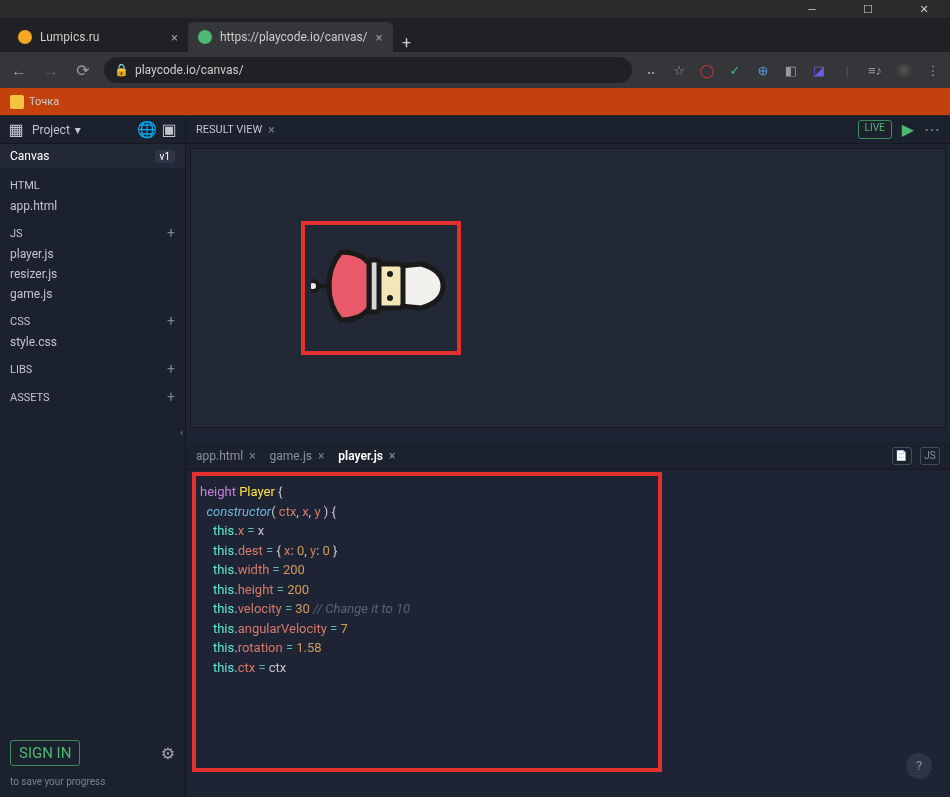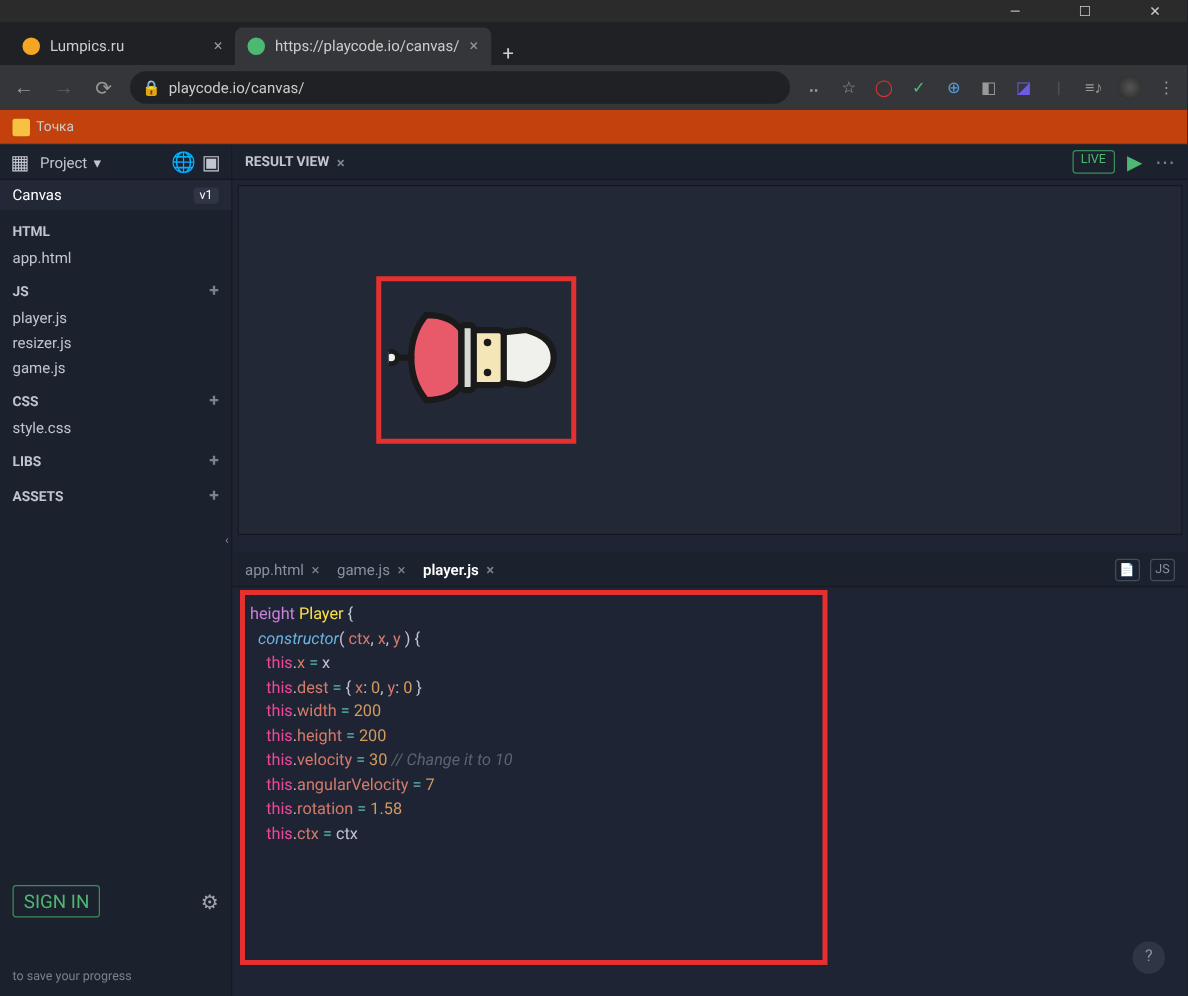--- a/index.html
+++ b/index.html
@@ -33,32 +33,32 @@
 .app { display: flex; height: calc(797px - 18px - 34px - 36px - 28px); }
 .sidebar { width: 186px; background: #1c212e; border-right: 1px solid #151821; display: flex; flex-direction: column; }
 .sb-top { height: 28px; display: flex; align-items: center; padding: 0 8px; gap: 8px; background: #1c212e; border-bottom: 1px solid #151821; }
 .sb-top .proj { display: flex; align-items: center; gap: 5px; font-size: 12px; color: #c0c5cf; }
 .sb-top .right { margin-left: auto; display: flex; gap: 6px; }
 .sb-top .icon { width: 16px; height: 16px; display: flex; align-items: center; justify-content: center; }
 
 .sb-row { height: 24px; display: flex; align-items: center; padding: 0 10px; font-size: 12px; color: #c0c5cf; }
 .sb-row.header { color: #fff; background: #232836; justify-content: space-between; }
 .sb-row.header .badge { background: #2f3545; border-radius: 3px; padding: 1px 5px; font-size: 10px; }
-.sb-section { height: 22px; display: flex; align-items: center; justify-content: space-between; padding: 0 10px; font-size: 11px; color: #c0c5cf; font-weight: 700; margin-top: 6px; }
+.sb-section { height: 22px; display: flex; align-items: center; justify-content: space-between; padding: 0 10px; font-size: 11px; color: #c0c5cf; font-weight: 400; margin-top: 6px; }
 .sb-section .plus { color: #7a8190; font-size: 14px; }
 .sb-file { height: 20px; display: flex; align-items: center; padding: 0 10px; font-size: 12px; color: #c0c5cf; }
 
 .sb-bottom { margin-top: auto; padding: 10px; display: flex; align-items: center; gap: 10px; }
 .signin-btn { border: 1px solid #3a8e5a; color: #4db872; padding: 3px 8px; font-size: 15px; border-radius: 3px; }
 .sb-bottom .gear { margin-left: auto; color: #a0a5b0; }
-.sb-tip { font-size: 10px; color: #7a8190; padding: 0 10px 10px; margin-top: 32px; }
+.sb-tip { font-size: 10px; color: #7a8190; padding: 0 10px 10px; }
 
 .main { flex: 1; display: flex; flex-direction: column; background: #1e2433; }
 .result-bar { height: 28px; display: flex; align-items: center; padding: 0 10px; background: #1c212e; border-bottom: 1px solid #151821; }
-.result-bar .tab { font-size: 11px; color: #c0c5cf; font-weight: 700; display: flex; align-items: center; gap: 6px; }
+.result-bar .tab { font-size: 11px; color: #c0c5cf; font-weight: 400; display: flex; align-items: center; gap: 6px; }
 .result-bar .tab .x { color: #7a8190; font-size: 12px; }
 .result-bar .actions { margin-left: auto; display: flex; gap: 10px; }
 .live-btn { border: 1px solid #3a8e5a; color: #4db872; padding: 1px 6px; font-size: 10px; border-radius: 3px; }
 .play-icon { color: #4db872; }
 .dots { color: #7a8190; }
 
 .preview { flex: 0 0 280px; background: #232836; margin: 4px; border: 1px solid #151821; display: flex; align-items: center; justify-content: flex-start; padding-left: 110px; }
 .rocket-box { border: 4px solid #e53030; padding: 6px; }
 .rocket { width: 140px; height: 110px; }
 
@@ -72,21 +72,21 @@
 .editor-tabs .trail { margin-left: auto; display: flex; gap: 8px; }
 .etrail-icon { width: 20px; height: 18px; border: 1px solid #444c5f; border-radius: 3px; display: flex; align-items: center; justify-content: center; font-size: 10px; color: #8a90a0; }
 
 .code-area { flex: 1; position: relative; background: #1e2433; padding: 12px 14px; font-family: "Menlo", "Consolas", monospace; font-size: 13px; line-height: 1.5; overflow: hidden; }
 .code-highlight { position: absolute; top: 2px; left: 6px; width: 470px; height: 300px; border: 4px solid #e53030; pointer-events: none; }
 .code-line { white-space: pre; }
 .kw { color: #c982d9; }
 .cls { color: #fde047; }
 .fn { color: #6bb3e0; font-style: italic; }
 .param { color: #d47a6a; }
-.this { color: #ec4899; margin-top: 24px; }
+.this { color: #5eead4; margin-top: 24px; }
 .prop { color: #d47a6a; }
 .op { color: #5fb8b1; }
 .num { color: #d29a5f; }
 .punct { color: #c0c5cf; }
 .comment { color: #5a6370; font-style: italic; }
 
 .help-btn { position: absolute; right: 18px; bottom: 18px; width: 26px; height: 26px; border-radius: 50%; background: #2f3545; color: #8a90a0; display: flex; align-items: center; justify-content: center; font-size: 13px; }
 </style>
 </head>
 <body>

